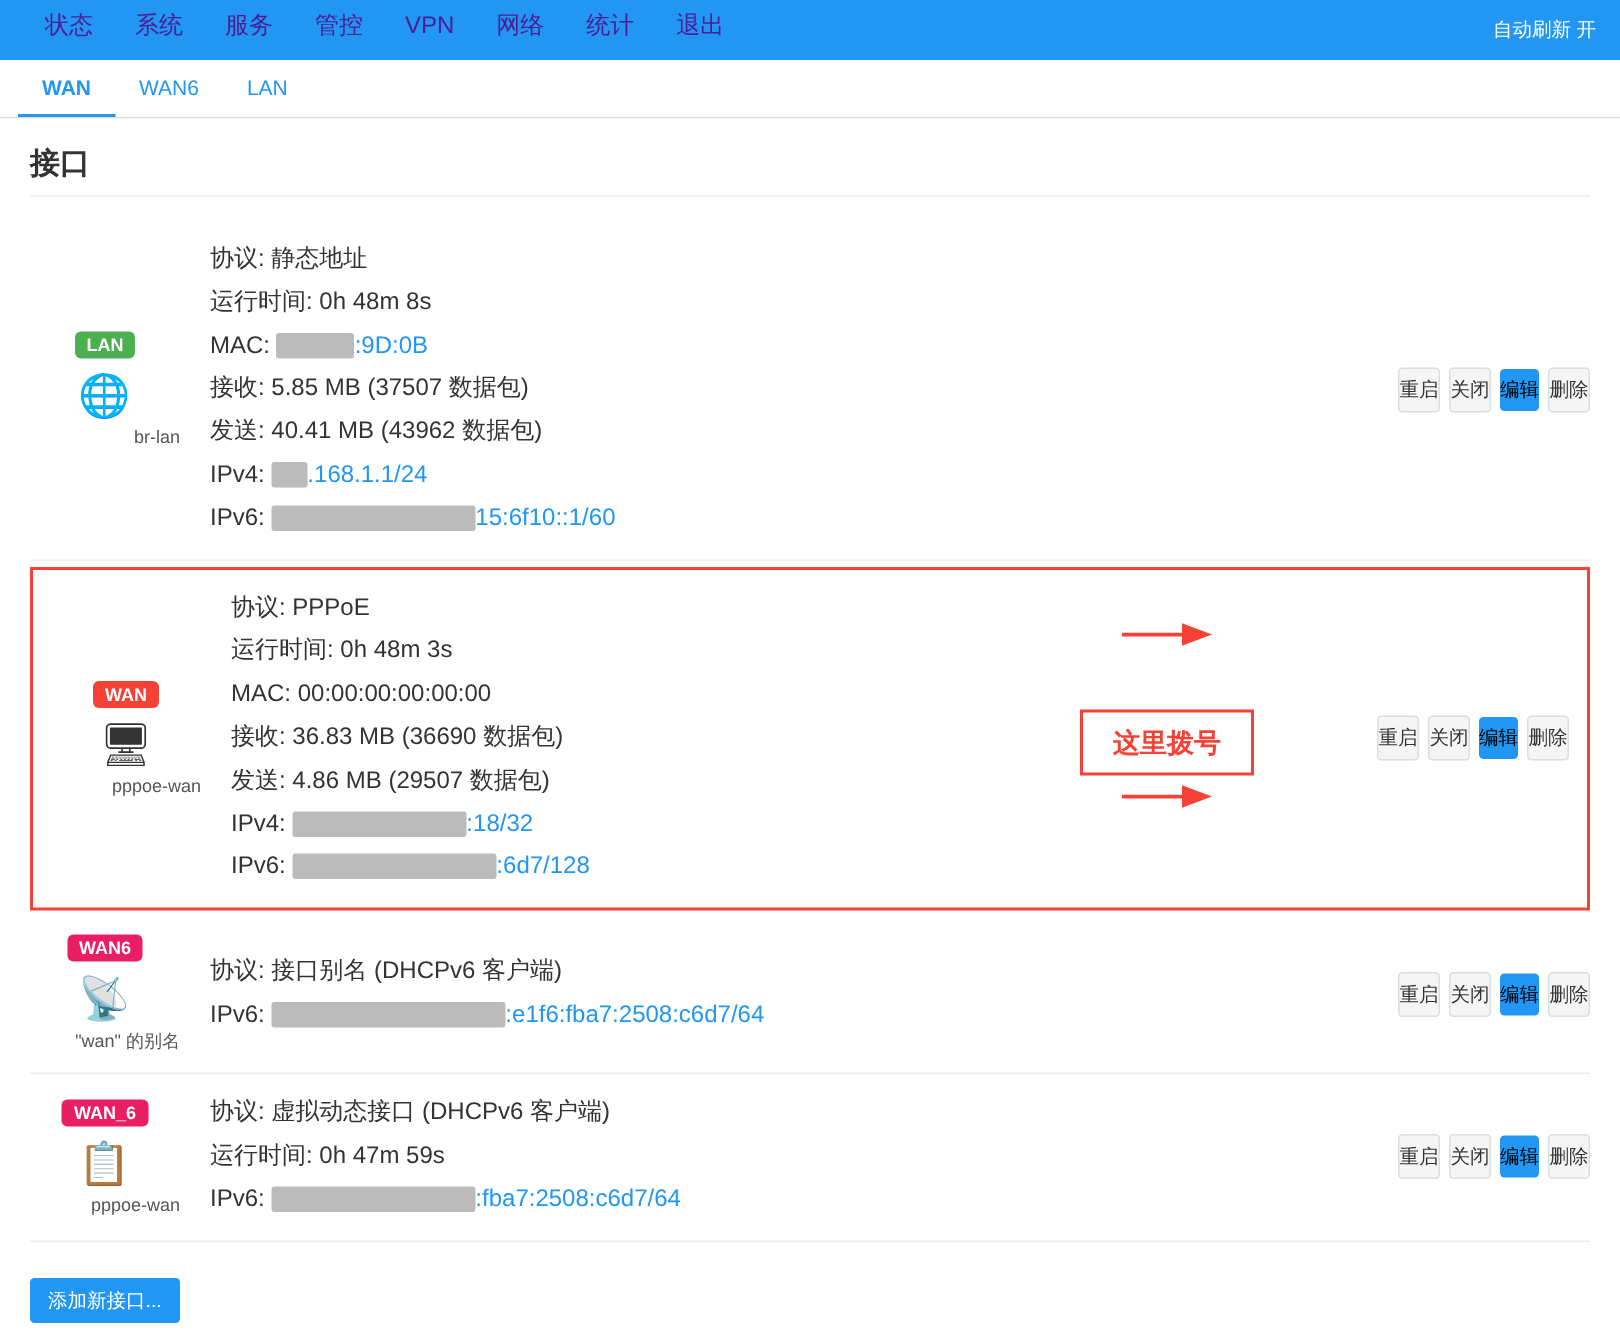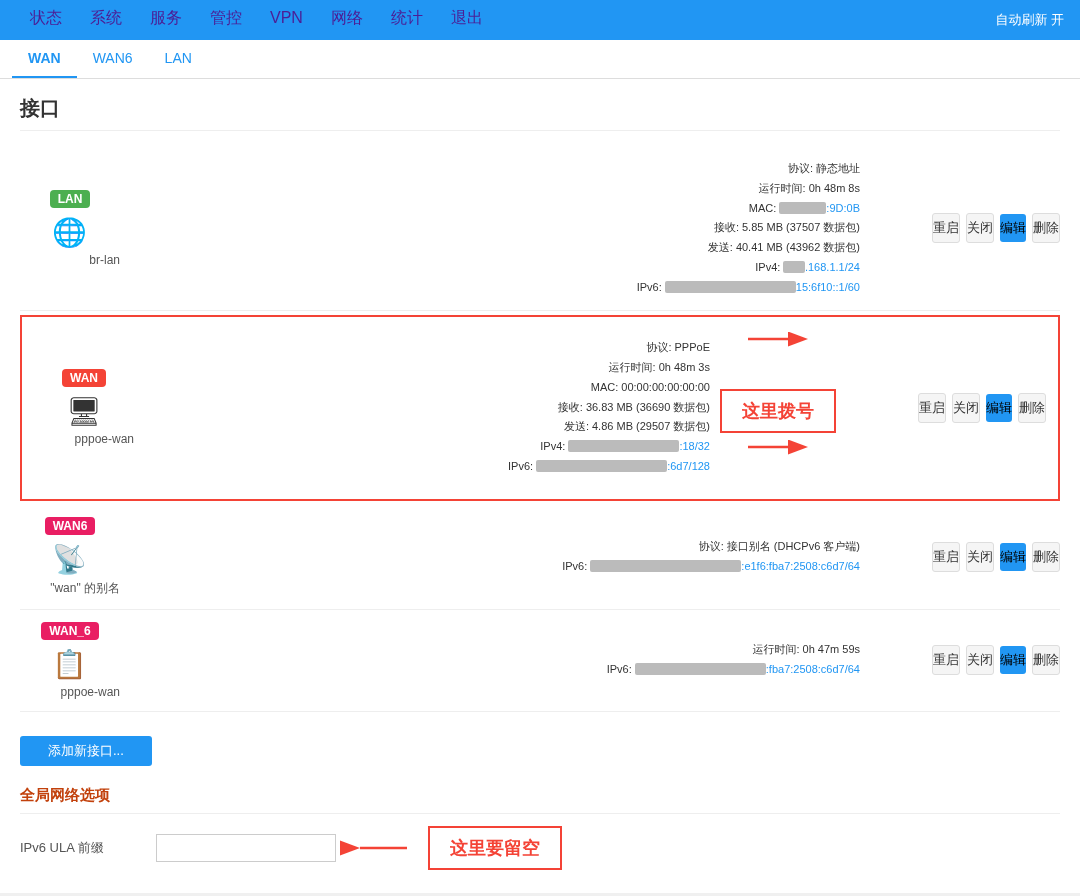--- a/index.html
+++ b/index.html
@@ -102,22 +102,21 @@
     }
     .interface-name {
       font-size: 12px;
       color: #555;
       text-align: right;
     }
 
     .interface-info {
       flex: 1;
       line-height: 1.8;
-      font-size: 11px;
-      text-align: right;
+      font-size: 16px;
     }
     .interface-info .field-label {
       color: #333;
       font-weight: normal;
     }
     .interface-info .field-value {
       color: #2196F3;
     }
     .interface-info .field-value.plain {
       color: #333;
@@ -163,21 +162,21 @@
       font-weight: bold;
       background: white;
       position: relative;
     }
 
     
     .add-interface-btn {
       background: #2196F3;
       color: white;
       border: none;
-      padding: 6px 28px;
+      padding: 6px 12px;
       border-radius: 3px;
       cursor: pointer;
       font-size: 13px;
       margin: 12px 0 8px 0;
       display: inline-block;
     }
 
     
     .global-section-title {
       font-size: 15px;
@@ -318,20 +317,21 @@
     </div>
   </div>
 
   <div class="interface-row">
     <div class="interface-card">
       <div class="interface-badge badge-pink">WAN_6</div>
       <div class="interface-icon">📋</div>
       <div class="interface-name">pppoe-wan</div>
     </div>
     <div class="interface-info">
+      <div><span class="field-label">协议: </span><span class="field-value plain">虚拟动态接口 (DHCPv6 客户端)</span></div>
       <div><span class="field-label">运行时间: </span><span class="field-value plain">0h 47m 59s</span></div>
       <div><span class="field-label">IPv6: </span><span class="field-value"><span style="background:#bbb;color:transparent;border-radius:2px;padding:0 60px;">xx</span>:fba7:2508:c6d7/64</span></div>
     </div>
     <div class="interface-actions">
       <button class="btn btn-default">重启</button>
       <button class="btn btn-default">关闭</button>
       <button class="btn btn-primary">编辑</button>
       <button class="btn btn-danger">删除</button>
     </div>
   </div>

